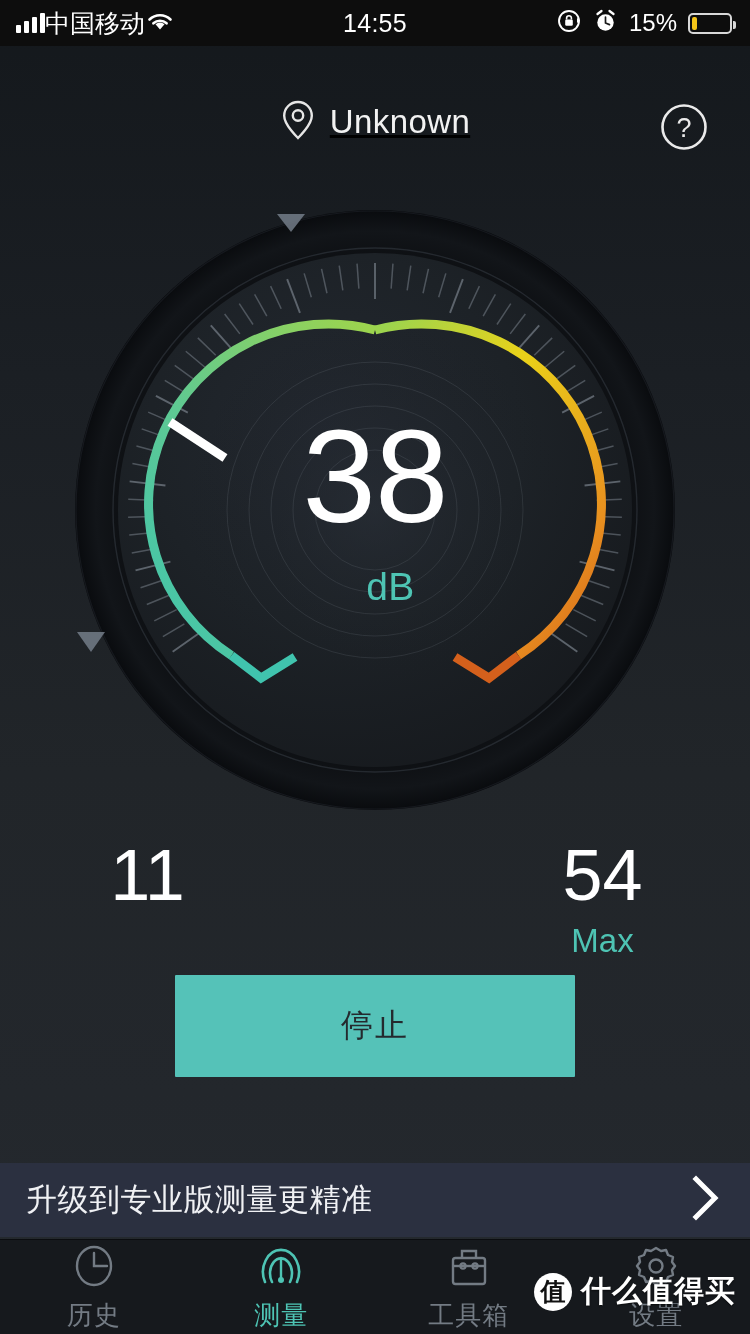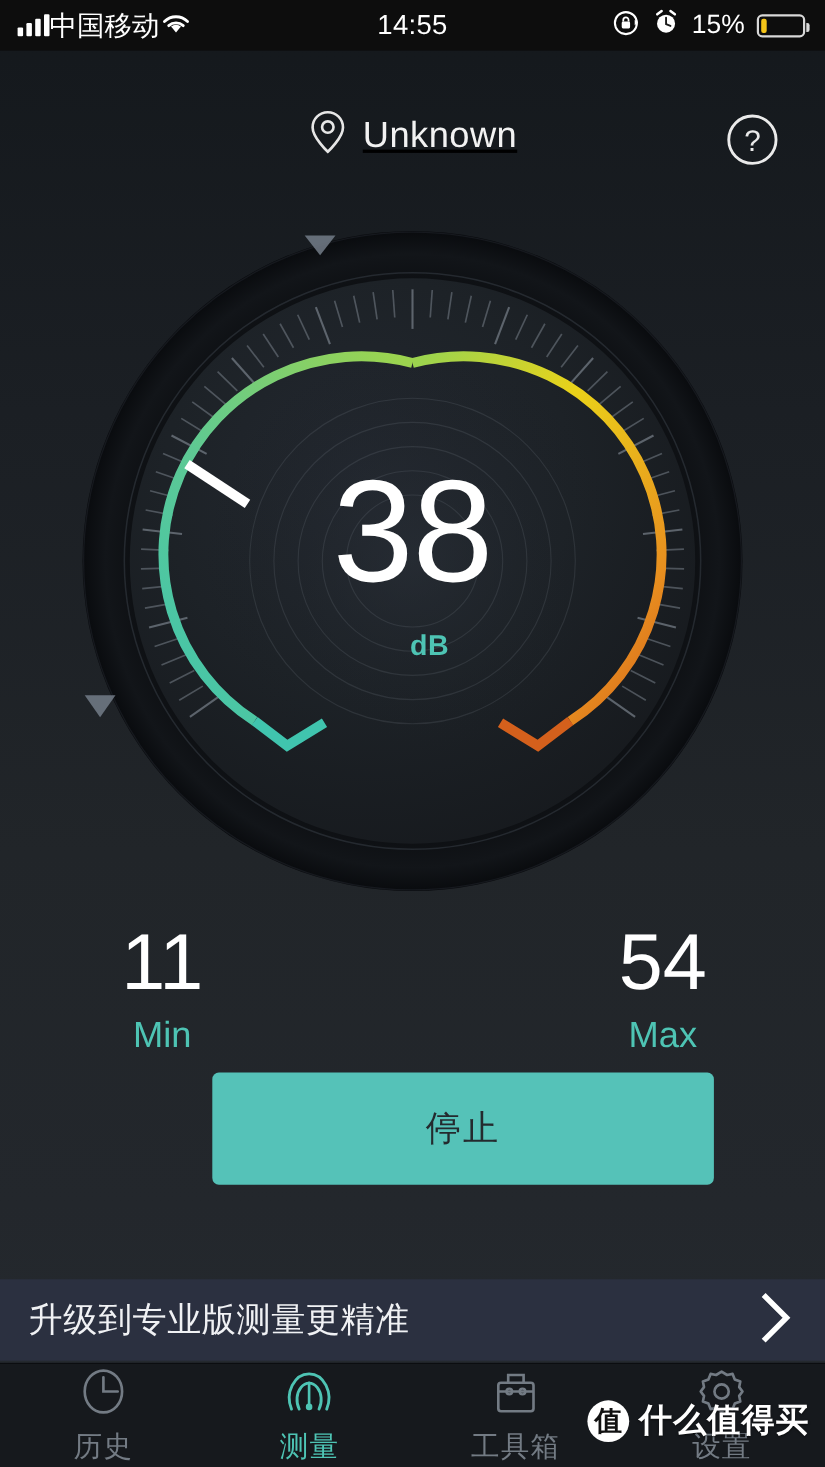--- a/index.html
+++ b/index.html
@@ -74,40 +74,40 @@
     position:absolute; left:0; right:0; top:50%;
     transform:translateY(-50%);
     text-align:center;
     pointer-events:none;
   }
   .readout .val {
     color:#ffffff; font-size:132px; font-weight:300;
     line-height:1; letter-spacing:-1px;
   }
   .readout .unit {
-    color:#4ec4b4; font-size:26px; font-weight:700;
+    color:#4ec4b4; font-size:39px; font-weight:400;
     margin-top:22px; letter-spacing:.5px;padding-left:31px;
   }
 
   
   .minmax {
     position:absolute; top:838px; left:0; width:750px;
     display:flex;
   }
   .mm { flex:1; text-align:center; }
   .mm.left { padding-right:80px; }
   .mm.right { padding-left:80px; }
   .mm .n { color:#fff; font-size:72px; font-weight:300; line-height:1.05; }
   .mm .l { color:#4ec4b4; font-size:33px; font-weight:400; margin-top:8px; }
 
   
   .action-btn {
-    position:absolute; left:193px; top:975px;
-    width:456px; height:102px;
-    background:#55c2b8; border:none; border-radius:6px;
+    position:absolute; left:175px; top:975px;
+    width:400px; height:102px;
+    background:#55c2b8; border:none; border-radius:1px;
     color:#242a2e; font-size:32px; letter-spacing:2px;
     font-family:"Liberation Sans","DejaVu Sans",sans-serif;
     cursor:pointer;
   }
 
   
   .banner {
     position:absolute; left:0; top:1163px; width:750px; height:74px;
     background:#2b3040;
     display:flex; align-items:center; justify-content:space-between;
@@ -361,21 +361,20 @@
 
     <div class="readout">
       <div class="val">38</div>
       <div class="unit">dB</div>
     </div>
   </div>
 
   <div class="minmax">
     <div class="mm left">
       <div class="n">11</div>
-      <div class="l">Min</div>
     </div>
     <div class="mm right">
       <div class="n">54</div>
       <div class="l">Max</div>
     </div>
   </div>
 
   <button class="action-btn">停止</button>
 
   <div class="banner">

